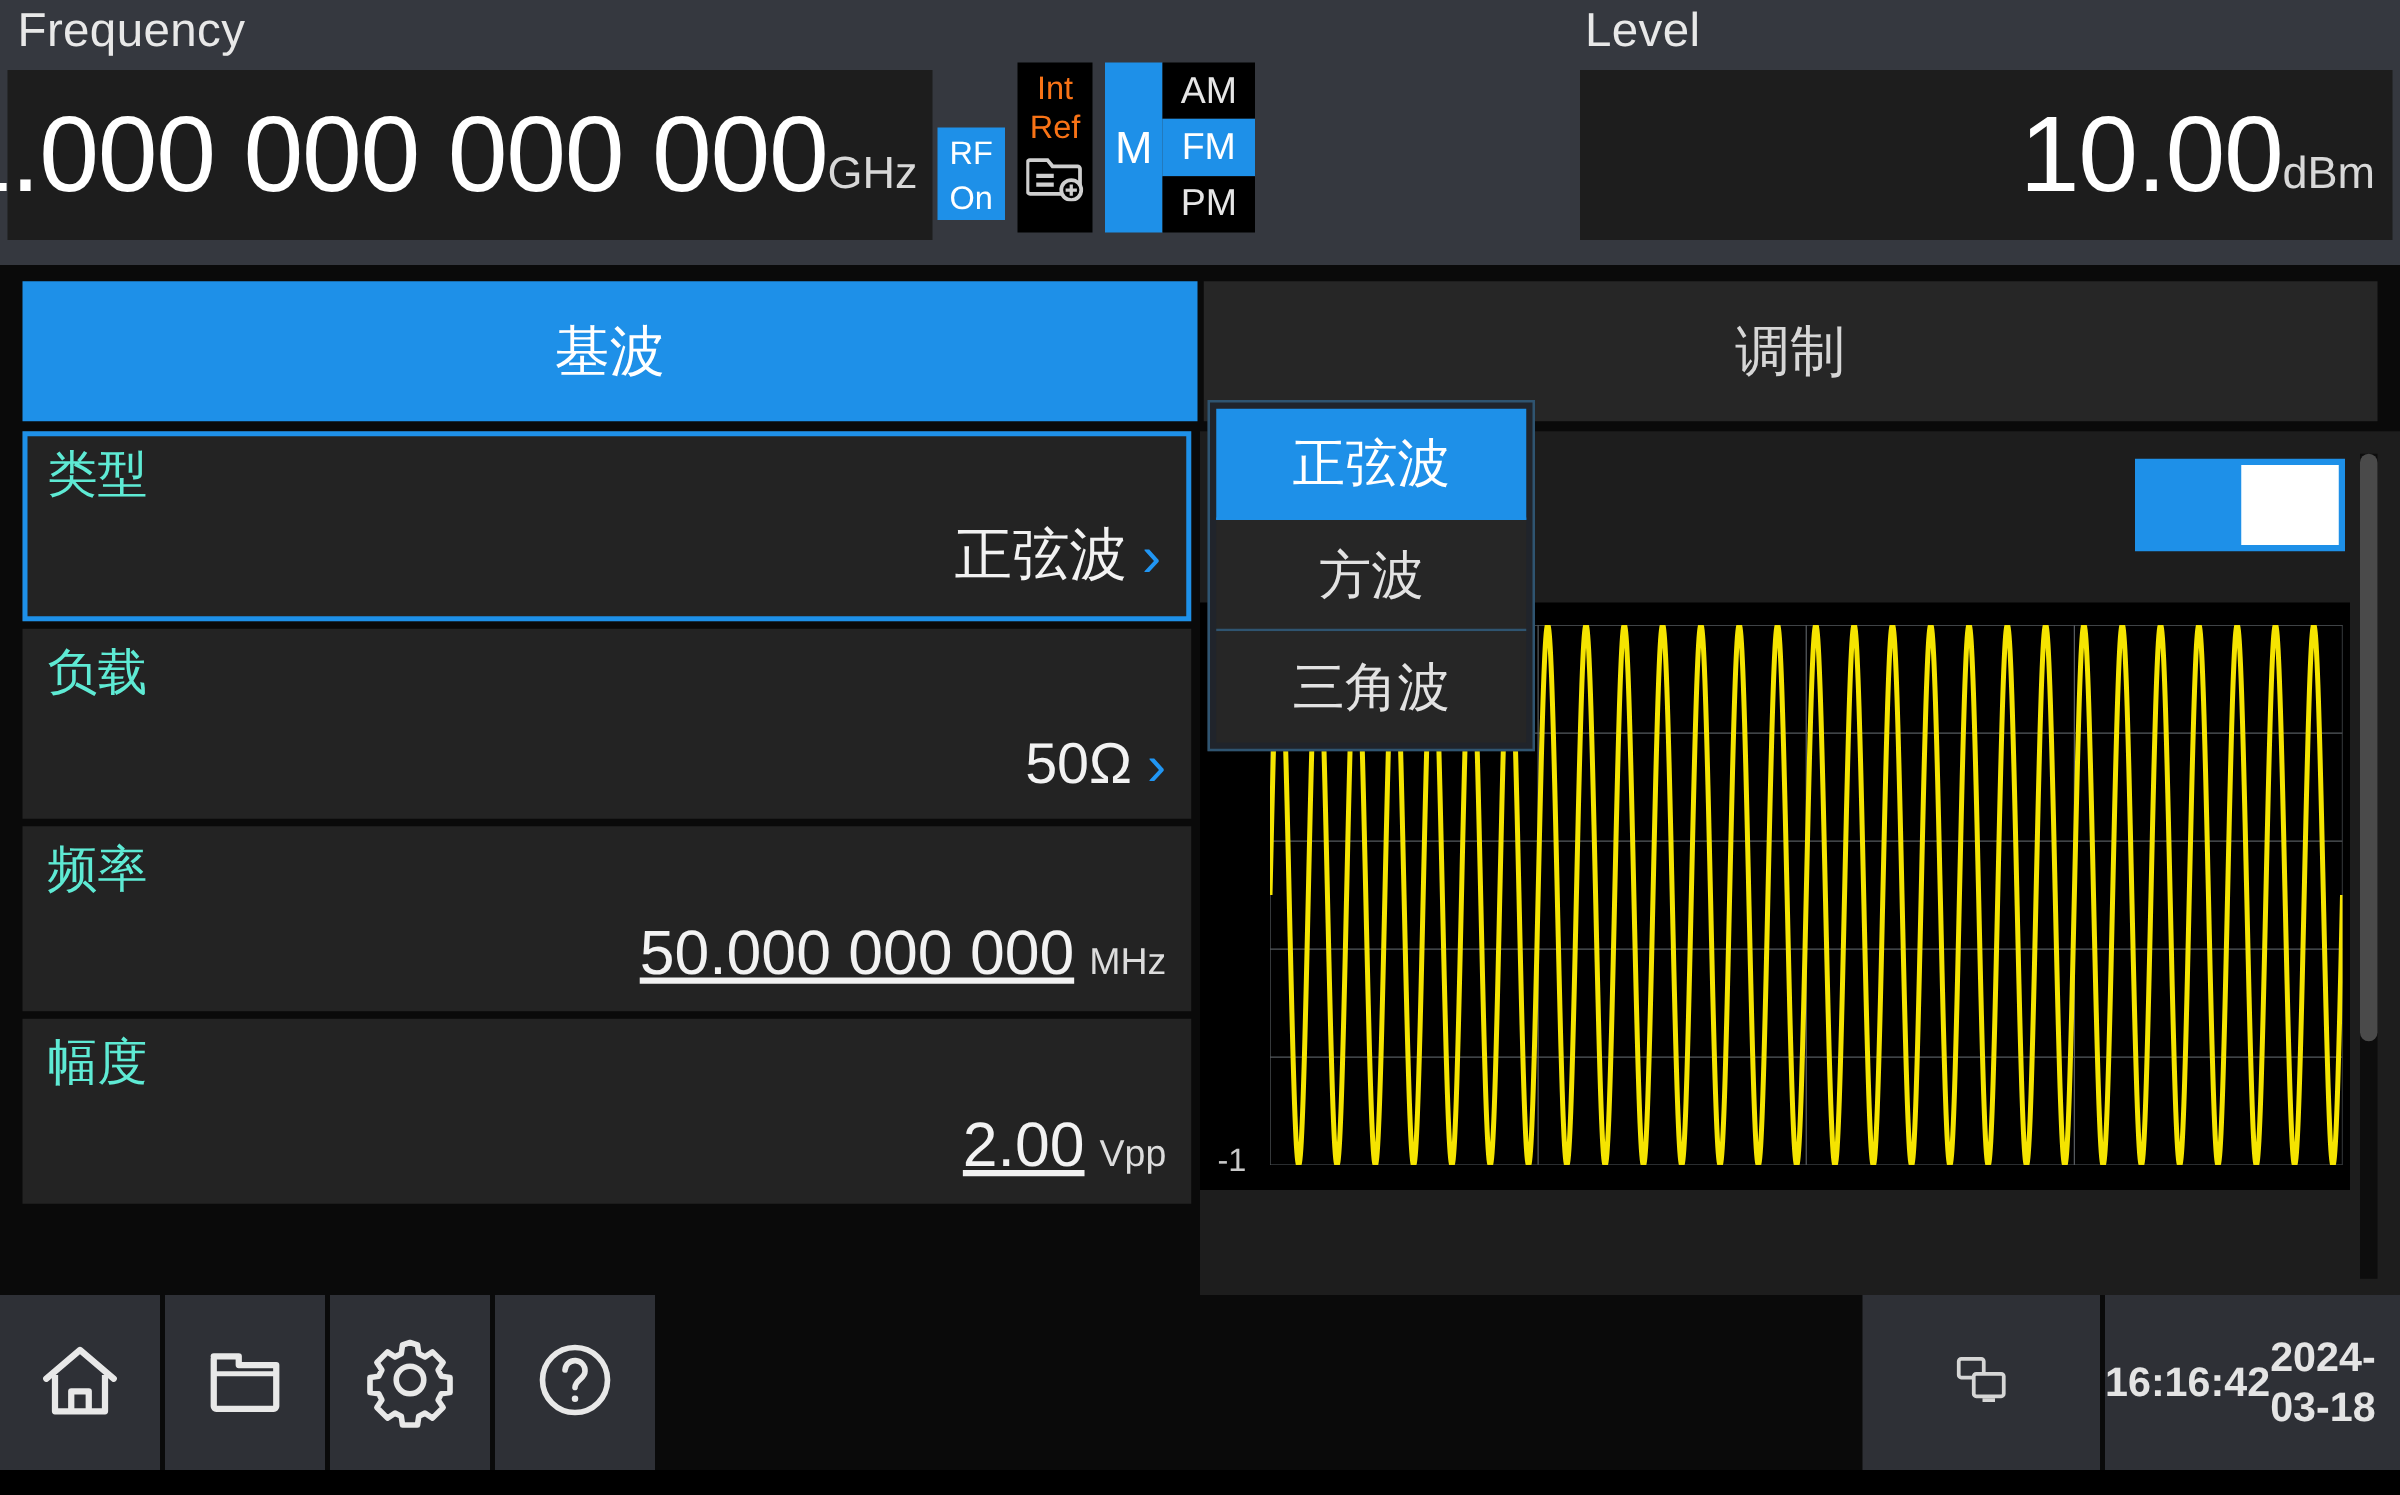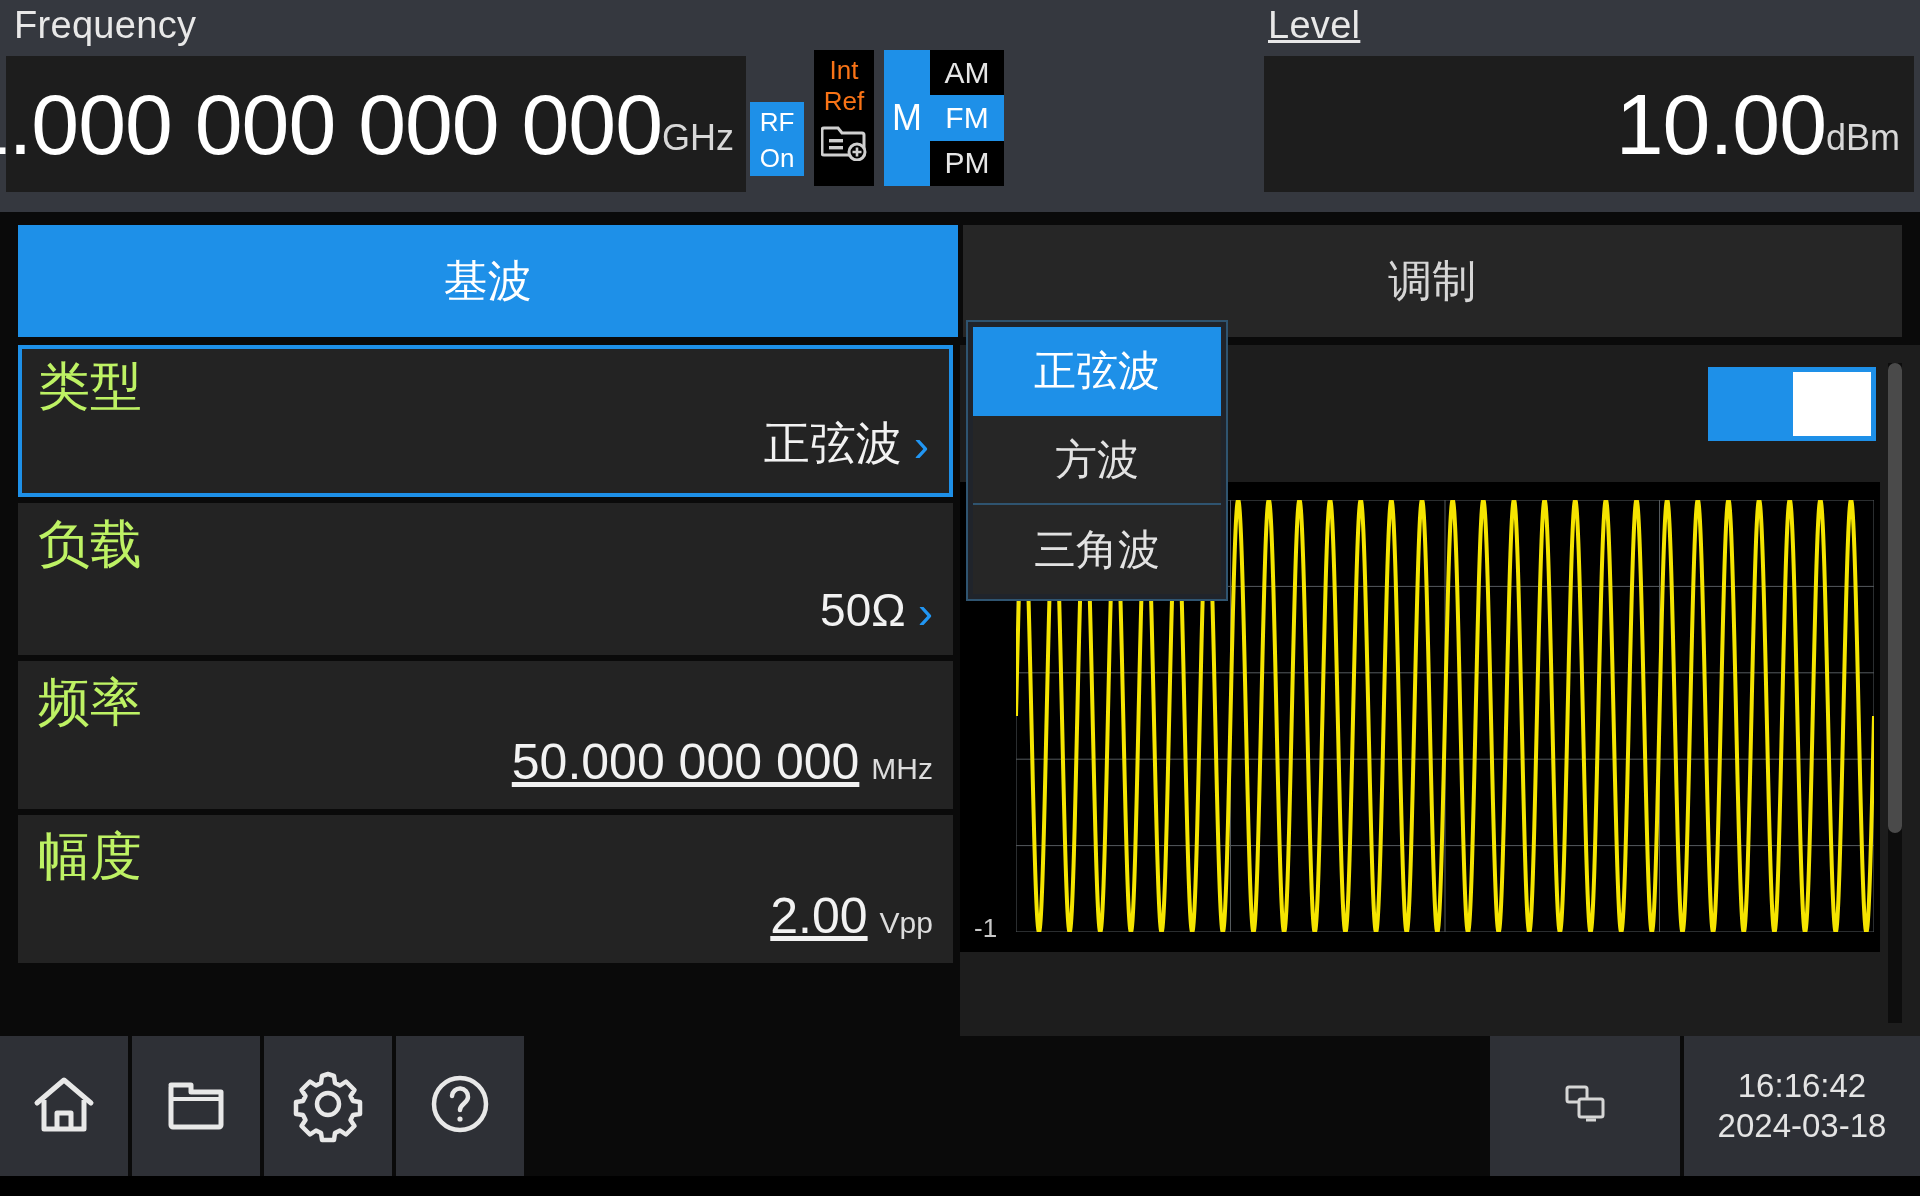--- a/index.html
+++ b/index.html
@@ -55,21 +55,21 @@
     display: flex; align-items: center; justify-content: center;
   }
   .mod-stack { display: flex; flex-direction: column; width: 74px; }
   .mod-item {
     height: 45.3px; background: #000; color: #e6e6e6; font-size: 30px;
     display: flex; align-items: center; justify-content: center;
   }
   .mod-item.active { background: #1e90e8; color: #fff; }
 
   .level-block { position: absolute; right: 0px; top: 0; width: 660px; height: 212px; }
-  .level-block .hdr-label { padding-left: 8px; text-decoration: underline; }
+  .level-block .hdr-label { padding-left: 8px; }
   .level-value-box {
     position: absolute; right: 6px; top: 56px; width: 650px; height: 136px;
     background: #1d1d1d; display: flex; align-items: center; justify-content: flex-end;
     padding-right: 14px;
   }
 
   
   .tabbar {
     position: absolute; left: 0; top: 225px; width: 1920px; height: 112px;
     display: flex; gap: 5px; padding: 0 18px;
@@ -90,21 +90,21 @@
   .param-row {
     position: relative; background: #232323; width: 935px;
     margin-bottom: 6px; padding: 14px 18px 14px 20px;
   }
   .param-row.h1 { height: 152px; }
   .param-row.h2 { height: 148px; }
   .param-row.focused {
     border: 4px solid #1e90e8; background: #232323;
     padding: 10px 14px 10px 16px;
   }
-  .param-label { font-size: 52px; color: #bef264; line-height: 1.05; }
+  .param-label { font-size: 40px; color: #5eead4; line-height: 1.05; }
   .param-value-line {
     position: absolute; right: 20px; bottom: 18px;
     display: flex; align-items: baseline; gap: 12px;
   }
   .param-value { font-size: 46px; color: #f2f2f2; white-space: nowrap; }
   .param-value.num { font-size: 50px; text-decoration: underline; }
   .param-unit { font-size: 30px; color: #dcdcdc; }
   .chev { color: #2196f3; font-size: 46px; font-weight: 300; line-height: 1; position: relative; top: 2px; }
 
   
@@ -155,22 +155,22 @@
     background: #0a0a0a; display: flex; align-items: stretch;
   }
   .fbtn {
     width: 128px; background: #2e3036; display: flex;
     align-items: center; justify-content: center; margin-right: 4px;
   }
   .fspacer { flex: 1; background: #0a0a0a; }
   .fremote { width: 190px; background: #2e3036; display:flex; align-items:center; justify-content:center; margin-right: 4px; }
   .fclock {
     width: 236px; background: #2e3036; color: #e4e4e4;
-    display: flex; flex-direction: column; align-items: center; justify-content: center;
-    font-size: 33px; line-height: 1.2;
+    display: flex; align-items: center; justify-content: center;
+    font-size: 33px; line-height: 1.2; font-weight: bold;
   }
 </style>
 </head>
 <body>
 
 <div id="app">
 
   <div class="header">
 
     <div class="freq-block">

